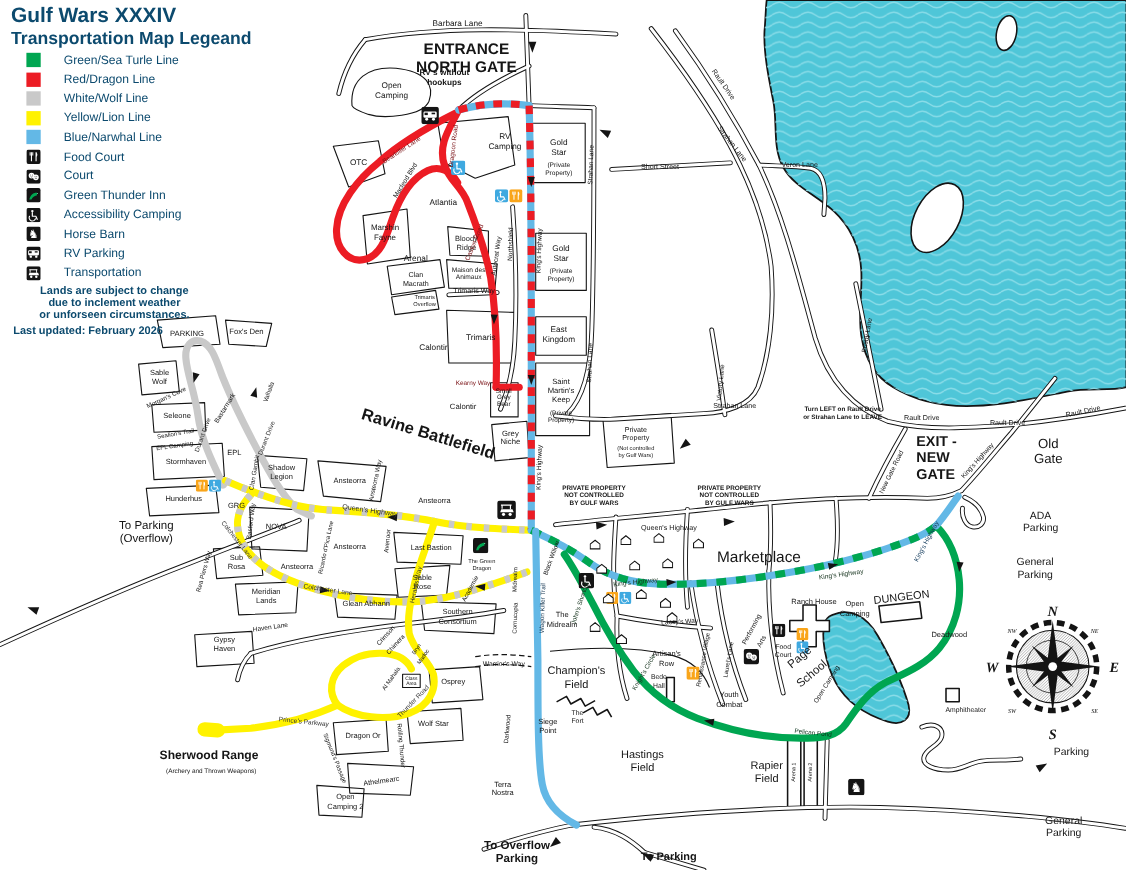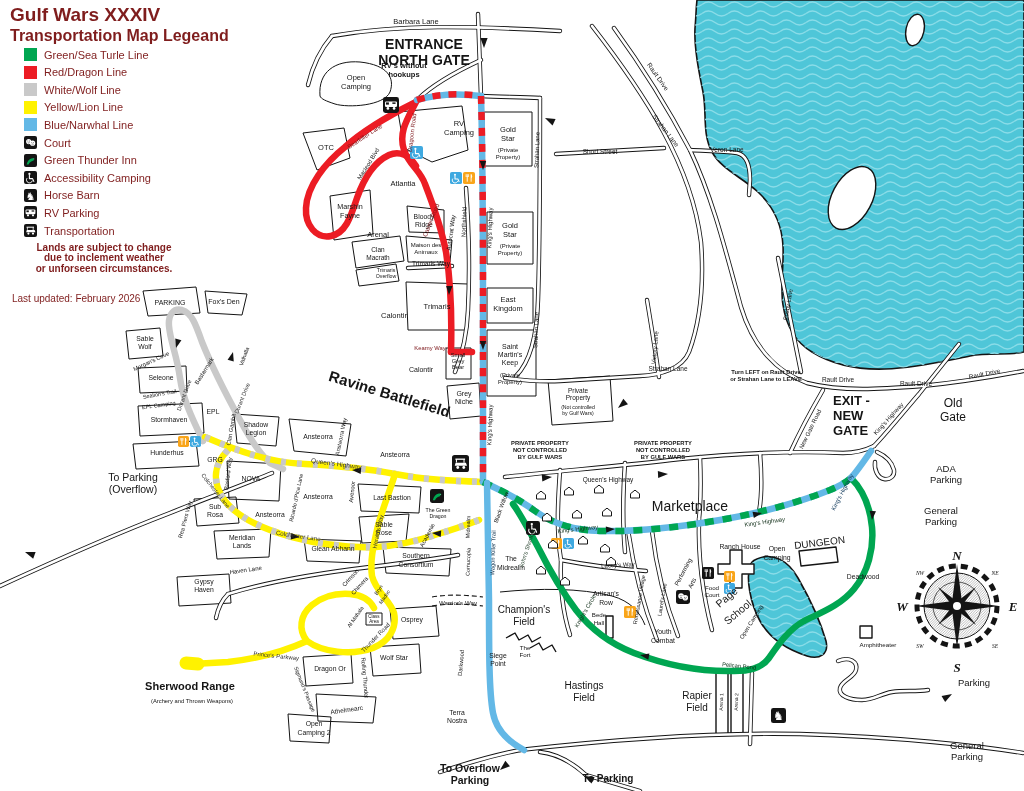--- a/index.html
+++ b/index.html
@@ -12,29 +12,29 @@
   .thin{stroke:#141414;stroke-width:1;fill:none;stroke-linejoin:round}
   .thin2{stroke:#141414;stroke-width:1.4;fill:none;stroke-linejoin:round}
   .wat{fill:var(--water);stroke:#141414;stroke-width:1.6}
   .wavy{fill:url(#waves);stroke:none}
   .hole{fill:#fff;stroke:#141414;stroke-width:1.4}
   .t{fill:none;stroke-width:6.5;stroke-linecap:round;stroke-linejoin:round}
   .ov{fill:none;stroke-width:6.5;stroke-linecap:butt;stroke-linejoin:round}
   .arr path{fill:#141414}
   .dashrd{stroke:#141414;stroke-width:1.1;fill:none;stroke-dasharray:5 3}
   
-  #legend{position:absolute;left:10px;top:4px;width:256px;color:#7f1d1d;z-index:3}
+  #legend{position:absolute;left:10px;top:4px;width:256px;color:#0c4a6e;z-index:3}
   .lg-title{font-size:19px;font-weight:bold;letter-spacing:0}
   .lg-sub{font-size:16px;font-weight:bold;margin-top:1px}
   .lg-row{display:flex;align-items:center;height:16px;margin-left:14px;margin-top:1.6px}
   .lg-row .sw{width:13px;height:13px;display:inline-block;flex:0 0 13px}
   .lg-row .lic{width:13px;height:13px;flex:0 0 13px}
-  .lg-row span.lb{font-size:11px;margin-left:7px;white-space:nowrap}
+  .lg-row span.lb{font-size:11px;margin-left:21px;white-space:nowrap}
   .lg-notes{font-size:10px;font-weight:bold;line-height:1.08;margin-top:4px;margin-left:4px;width:180px;text-align:center}
-  .lg-upd{font-size:10px;font-weight:normal;margin-top:18px;margin-left:2px}
+  .lg-upd{font-size:10px;font-weight:bold;margin-top:3px;margin-left:2px}
 </style>
 </head>
 <body>
 
 <div id="wrap" style="--c-green: #00A651; --c-red: #EC1C24; --c-gray: #C9C9C9; --c-yellow: #FFF200; --c-blue: #63B8E6; --water: #4FC6D8;">
 
 <svg id="map" width="1024" height="791" viewBox="0 0 1024 791">
   <defs>
     <pattern id="waves" width="26" height="9" patternUnits="userSpaceOnUse">
       <path d="M0,4.5 q6.5,-5 13,0 t13,0" stroke="#8ADCE8" stroke-width="1.4" fill="none"></path>
@@ -638,20 +638,26 @@
   <div class="lg-row">
         <span class="sw" style="background: rgb(255, 242, 0);"></span>
         <span class="lb">Yellow/Lion Line</span>
       </div>
   <div class="lg-row">
         <span class="sw" style="background: rgb(99, 184, 230);"></span>
         <span class="lb">Blue/Narwhal Line</span>
       </div>
   <div class="lg-row">
         <svg class="lic" viewBox="0 0 13 13">
+          <use href="#sym-food" style="color:#141414"></use>
+        </svg>
+        <span class="lb">Food Court</span>
+      </div>
+  <div class="lg-row">
+        <svg class="lic" viewBox="0 0 13 13">
           <use href="#sym-stage" style="color:#141414"></use>
         </svg>
         <span class="lb">Court</span>
       </div>
   <div class="lg-row">
         <svg class="lic" viewBox="0 0 13 13">
           <use href="#sym-dragon"></use>
         </svg>
         <span class="lb">Green Thunder Inn</span>
       </div>

